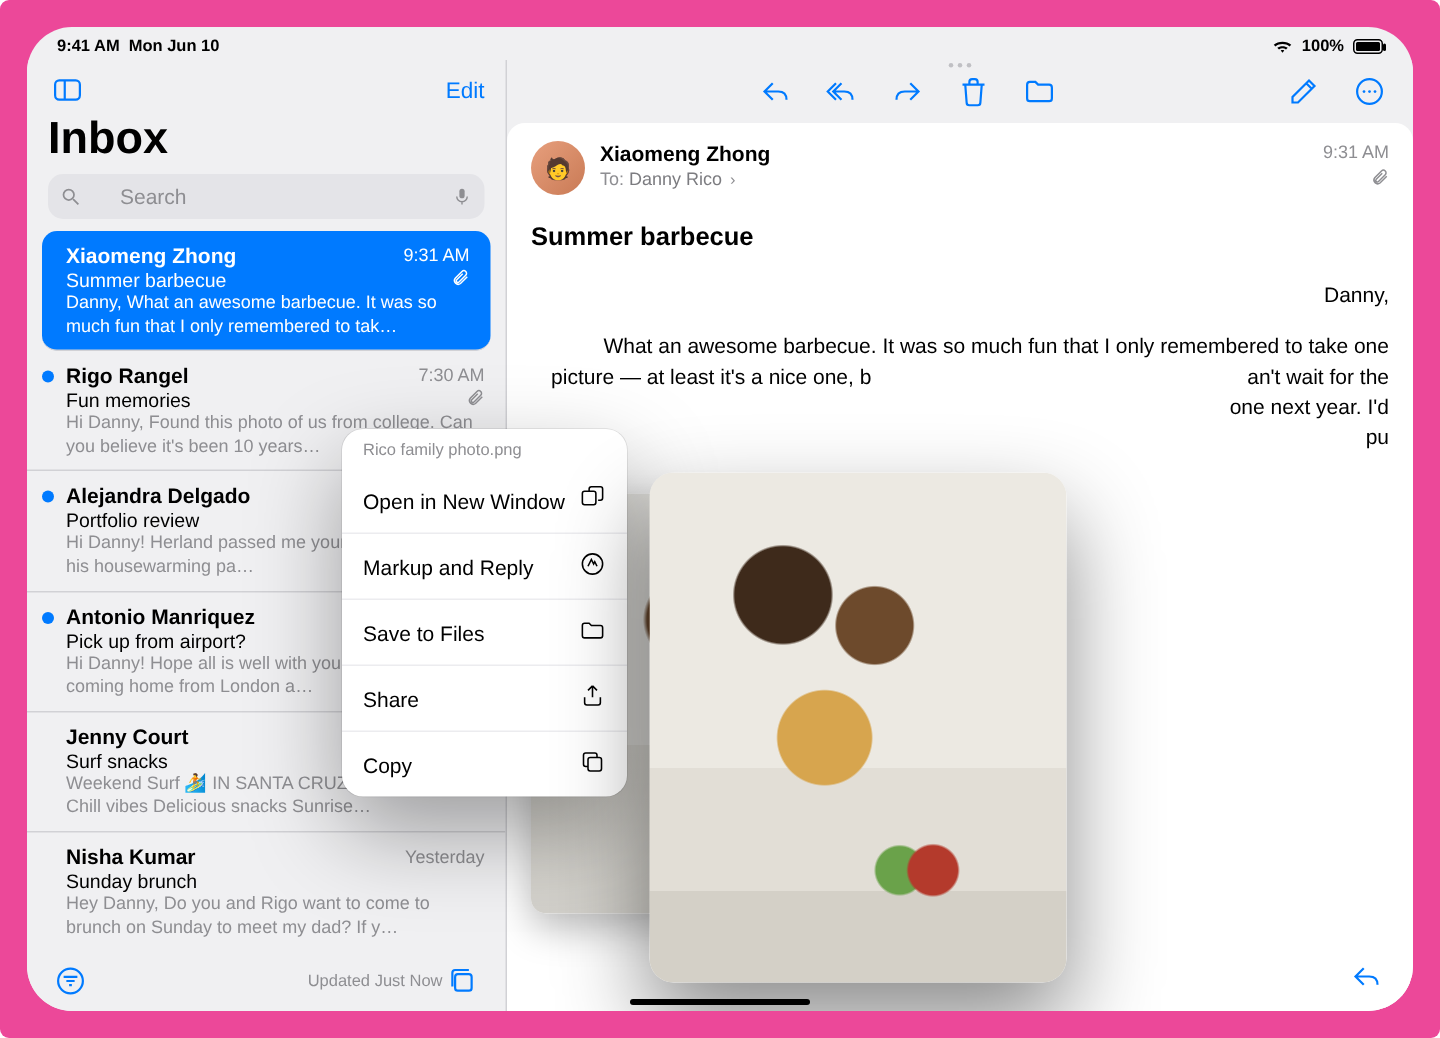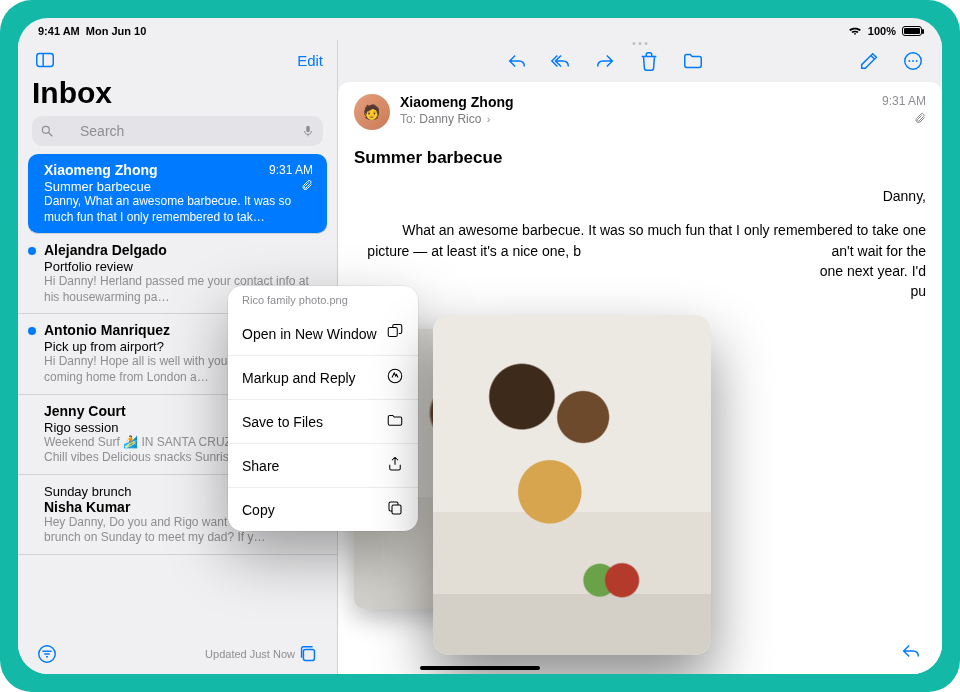--- a/index.html
+++ b/index.html
@@ -16,22 +16,22 @@
     width: 960px;
     height: 692px;
     background: #fff;
     overflow: hidden;
   }
 
   
   .device {
     position: absolute;
     inset: 0;
-    background: #14b8a6;
-    border-radius: 32px;
+    background: #ec4899;
+    border-radius: 6px;
     padding: 18px;
   }
   .screen {
     position: relative;
     width: 100%;
     height: 100%;
     background: var(--bg-gray);
     border-radius: 30px;
     overflow: hidden;
   }
@@ -336,20 +336,34 @@
                 <span class="subject">Summer barbecue</span>
                 <span class="clip"><svg class="clip-ic" viewBox="0 0 24 24" fill="none" stroke="currentColor" stroke-width="2">
                     <path d="M21 11l-9 9a5 5 0 0 1-7-7l9-9a3.5 3.5 0 0 1 5 5l-9 9a2 2 0 0 1-3-3l8-8"></path>
                   </svg></span>
               </div>
               <div class="preview">Danny, What an awesome barbecue. It was so much fun that I only remembered to tak…</div>
             </div>
             <div class="msg-item">
               <span class="unread-dot"></span>
               <div class="row1">
+                <span class="sender">Rigo Rangel</span>
+                <span class="time">7:30 AM</span>
+              </div>
+              <div class="row1">
+                <span class="subject">Fun memories</span>
+                <span class="clip"><svg class="clip-ic" viewBox="0 0 24 24" fill="none" stroke="currentColor" stroke-width="2">
+                    <path d="M21 11l-9 9a5 5 0 0 1-7-7l9-9a3.5 3.5 0 0 1 5 5l-9 9a2 2 0 0 1-3-3l8-8"></path>
+                  </svg></span>
+              </div>
+              <div class="preview">Hi Danny, Found this photo of us from college. Can you believe it's been 10 years…</div>
+            </div>
+            <div class="msg-item">
+              <span class="unread-dot"></span>
+              <div class="row1">
                 <span class="sender">Alejandra Delgado</span>
                 <span class="time"></span>
               </div>
               <div class="row1">
                 <span class="subject">Portfolio review</span>
                 <span class="clip"></span>
               </div>
               <div class="preview">Hi Danny! Herland passed me your contact info at his housewarming pa…</div>
             </div>
             <div class="msg-item">
@@ -363,33 +377,33 @@
                 <span class="clip"></span>
               </div>
               <div class="preview">Hi Danny! Hope all is well with you. I'm finally coming home from London a…</div>
             </div>
             <div class="msg-item">
               <div class="row1">
                 <span class="sender">Jenny Court</span>
                 <span class="time"></span>
               </div>
               <div class="row1">
-                <span class="subject">Rigo session</span>
+                <span class="subject">Surf snacks</span>
                 <span class="clip"></span>
               </div>
               <div class="preview">Weekend Surf 🏄 IN SANTA CRUZ Glassy waves Chill vibes Delicious snacks Sunrise…</div>
             </div>
             <div class="msg-item">
+              <div class="row1">
+                <span class="sender">Nisha Kumar</span>
+                <span class="time">Yesterday</span>
+              </div>
               <div class="row1">
                 <span class="subject">Sunday brunch</span>
                 <span class="clip"></span>
-              </div>
-              <div class="row1">
-                <span class="sender">Nisha Kumar</span>
-                <span class="time">Yesterday</span>
               </div>
               <div class="preview">Hey Danny, Do you and Rigo want to come to brunch on Sunday to meet my dad? If y…</div>
             </div>
           </div>
 
         <div class="sidebar-footer">
           <span class="icon-btn">
             <svg class="tb-ic" viewBox="0 0 24 24">
                 <circle cx="12" cy="12" r="9"></circle>
                 <line x1="7" y1="9" x2="17" y2="9"></line>

